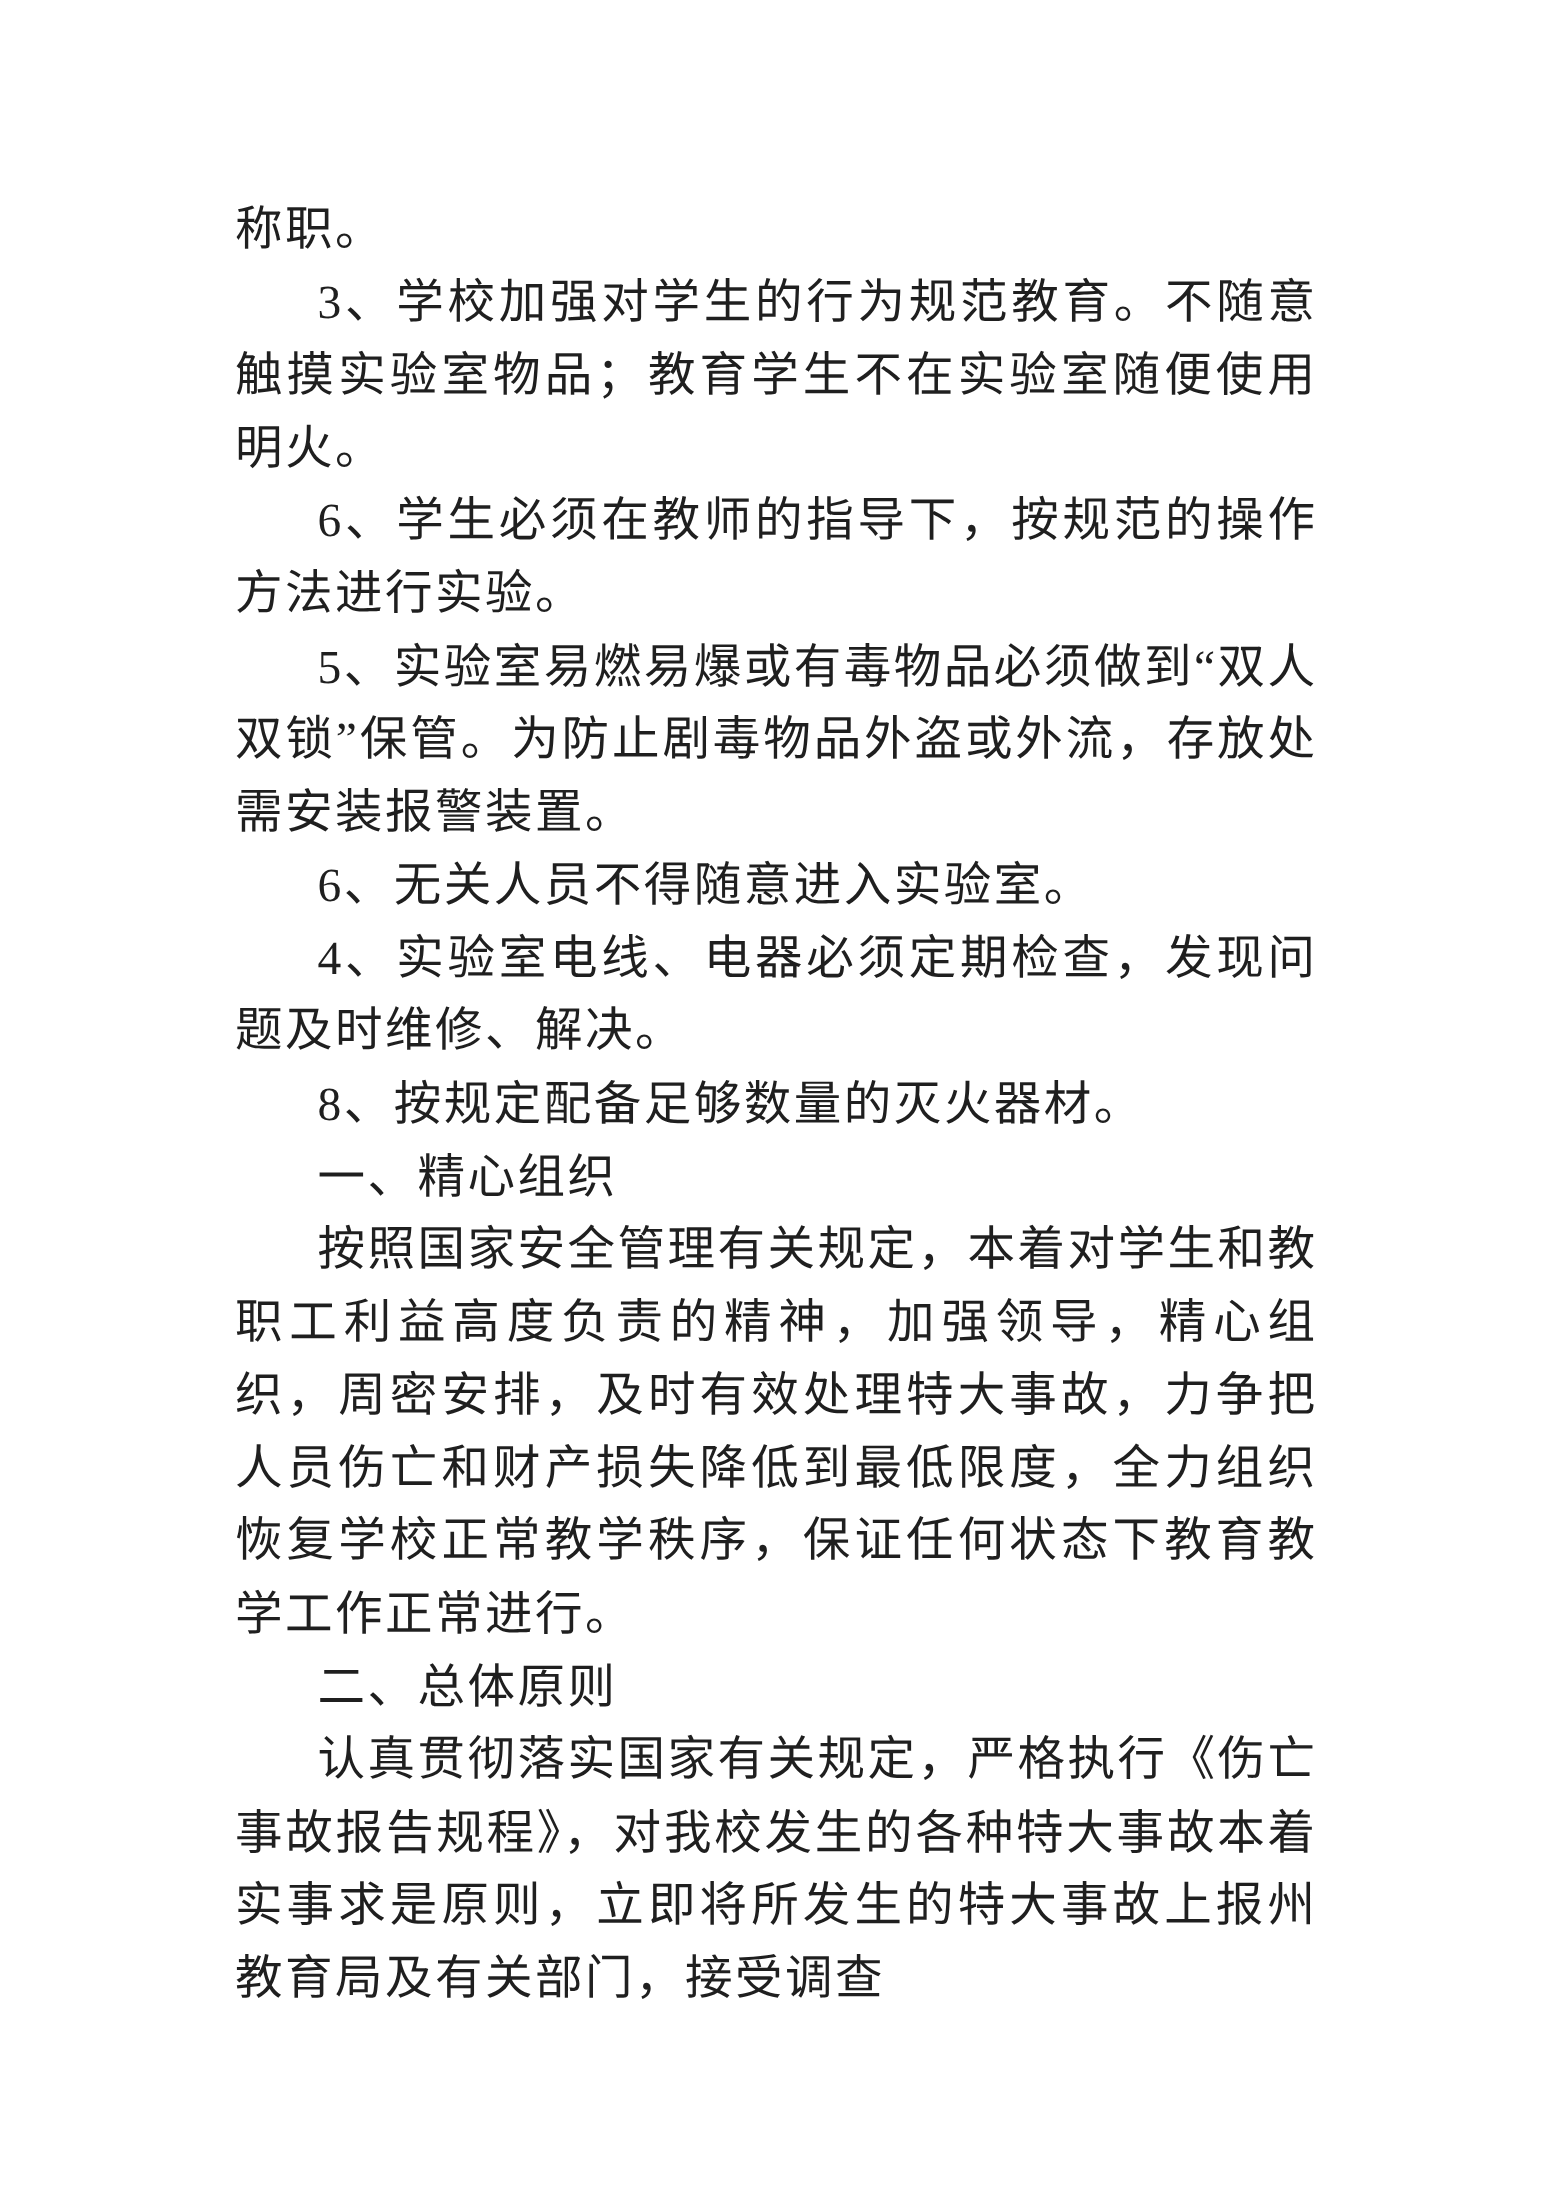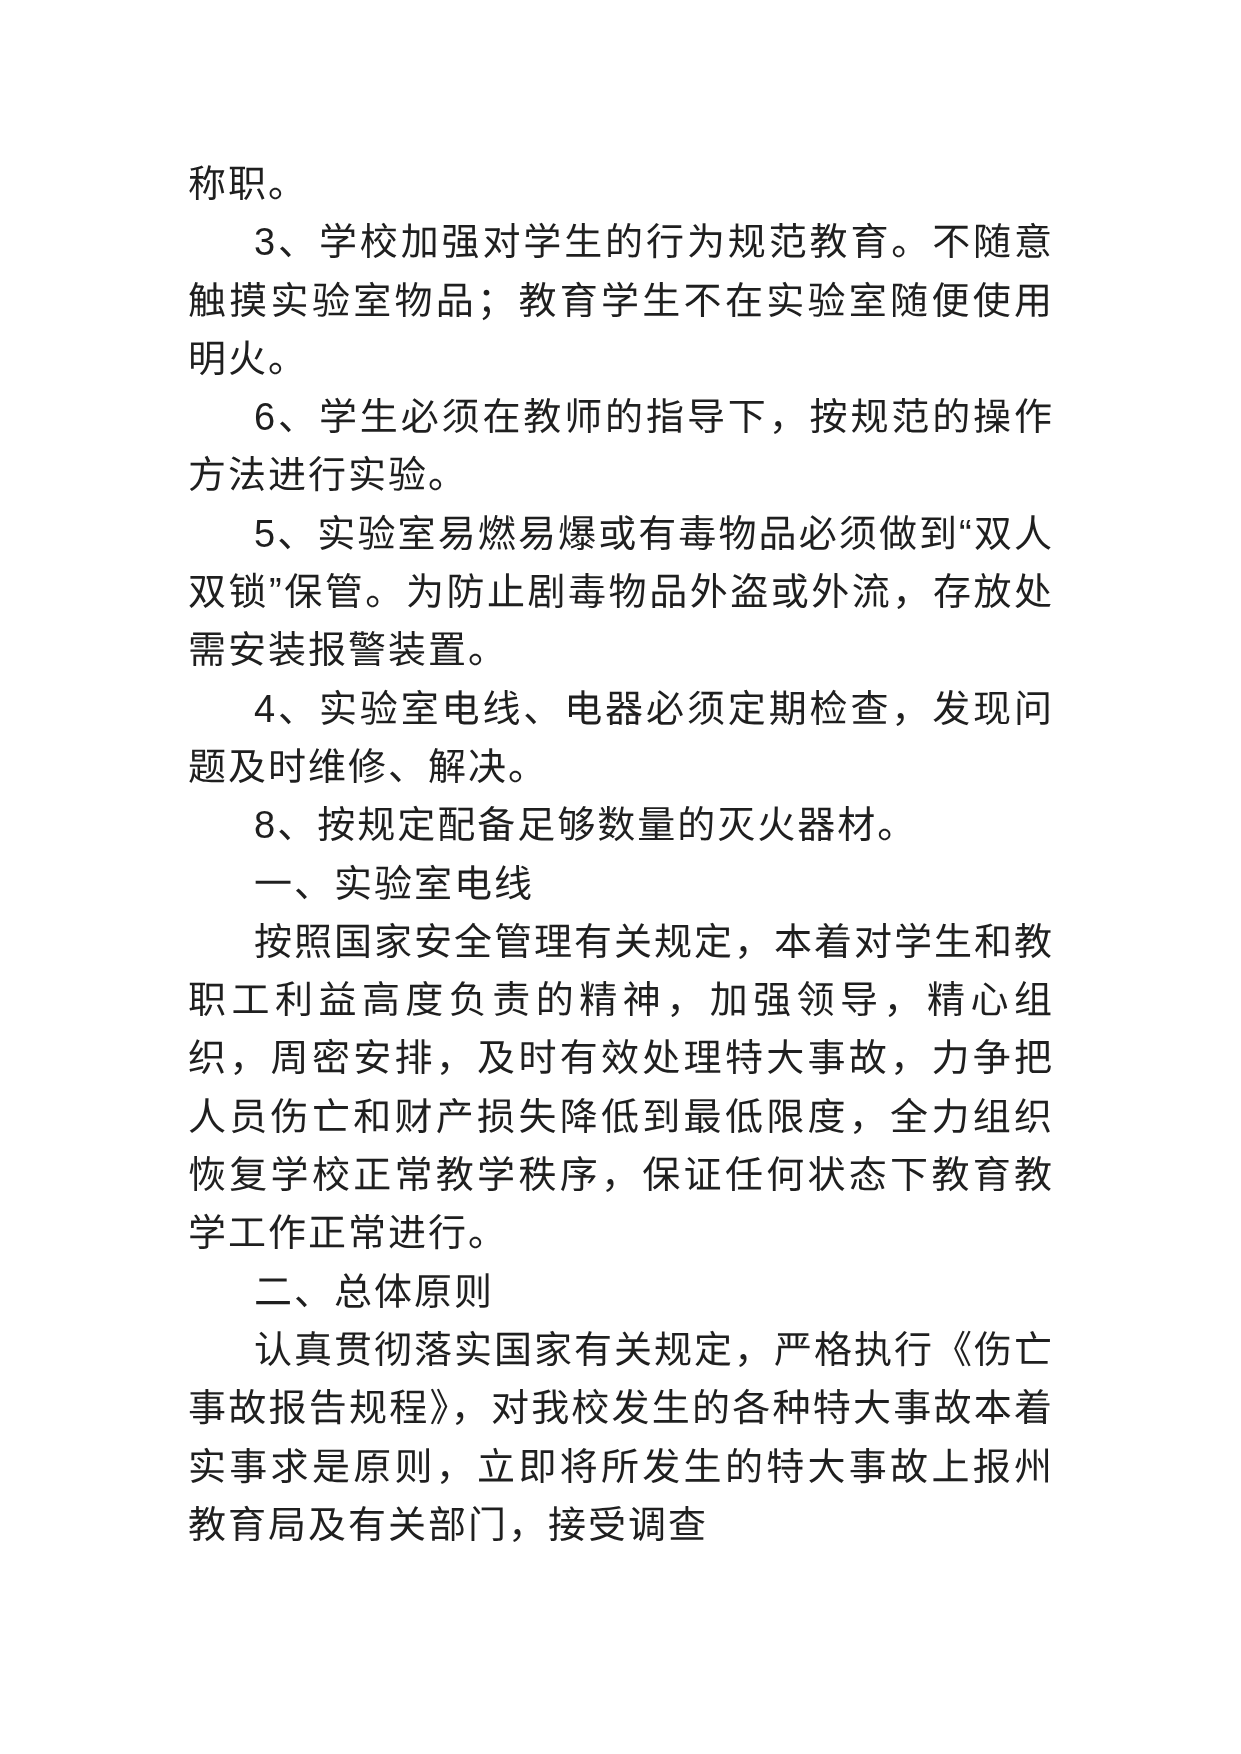--- a/index.html
+++ b/index.html
@@ -7,21 +7,21 @@
     padding: 0;
     background: #ffffff;
   }
   .page {
     position: relative;
     width: 1241px;
     height: 1754px;
     margin: 0 auto;
     background: #ffffff;
     overflow: hidden;
-    font-family: Liberation Sans, sans-serif;
+    font-family: Liberation Serif, serif;
   }
   .content {
     position: absolute;
     left: 188px;
     top: 155px;
     width: 866px;
     color: #1f1f1f;
     font-size: 38px;
     line-height: 58.3px;
     font-weight: 400;
@@ -41,20 +41,21 @@
 </style>
 </head>
 <body>
 
 <div class="page">
   <div class="content">
     <p>称职。</p>
     <p class="indent">3、学校加强对学生的行为规范教育。不随意触摸实验室物品；教育学生不在实验室随便使用明火。</p>
     <p class="indent">6、学生必须在教师的指导下，按规范的操作方法进行实验。</p>
     <p class="indent">5、实验室易燃易爆或有毒物品必须做到“双人双锁”保管。为防止剧毒物品外盗或外流，存放处需安装报警装置。</p>
+    <p class="indent">6、无关人员不得随意进入实验室。</p>
     <p class="indent">4、实验室电线、电器必须定期检查，发现问题及时维修、解决。</p>
     <p class="indent">8、按规定配备足够数量的灭火器材。</p>
-    <p class="indent">一、实验室电线</p>
+    <p class="indent">一、精心组织</p>
     <p class="indent">按照国家安全管理有关规定，本着对学生和教职工利益高度负责的精神，加强领导，精心组织，周密安排，及时有效处理特大事故，力争把人员伤亡和财产损失降低到最低限度，全力组织恢复学校正常教学秩序，保证任何状态下教育教学工作正常进行。</p>
     <p class="indent">二、总体原则</p>
     <p class="indent">认真贯彻落实国家有关规定，严格执行《伤亡事故报告规程》，对我校发生的各种特大事故本着实事求是原则，立即将所发生的特大事故上报州教育局及有关部门，接受调查</p>
   </div>
 </div>
 
 </body></html>

